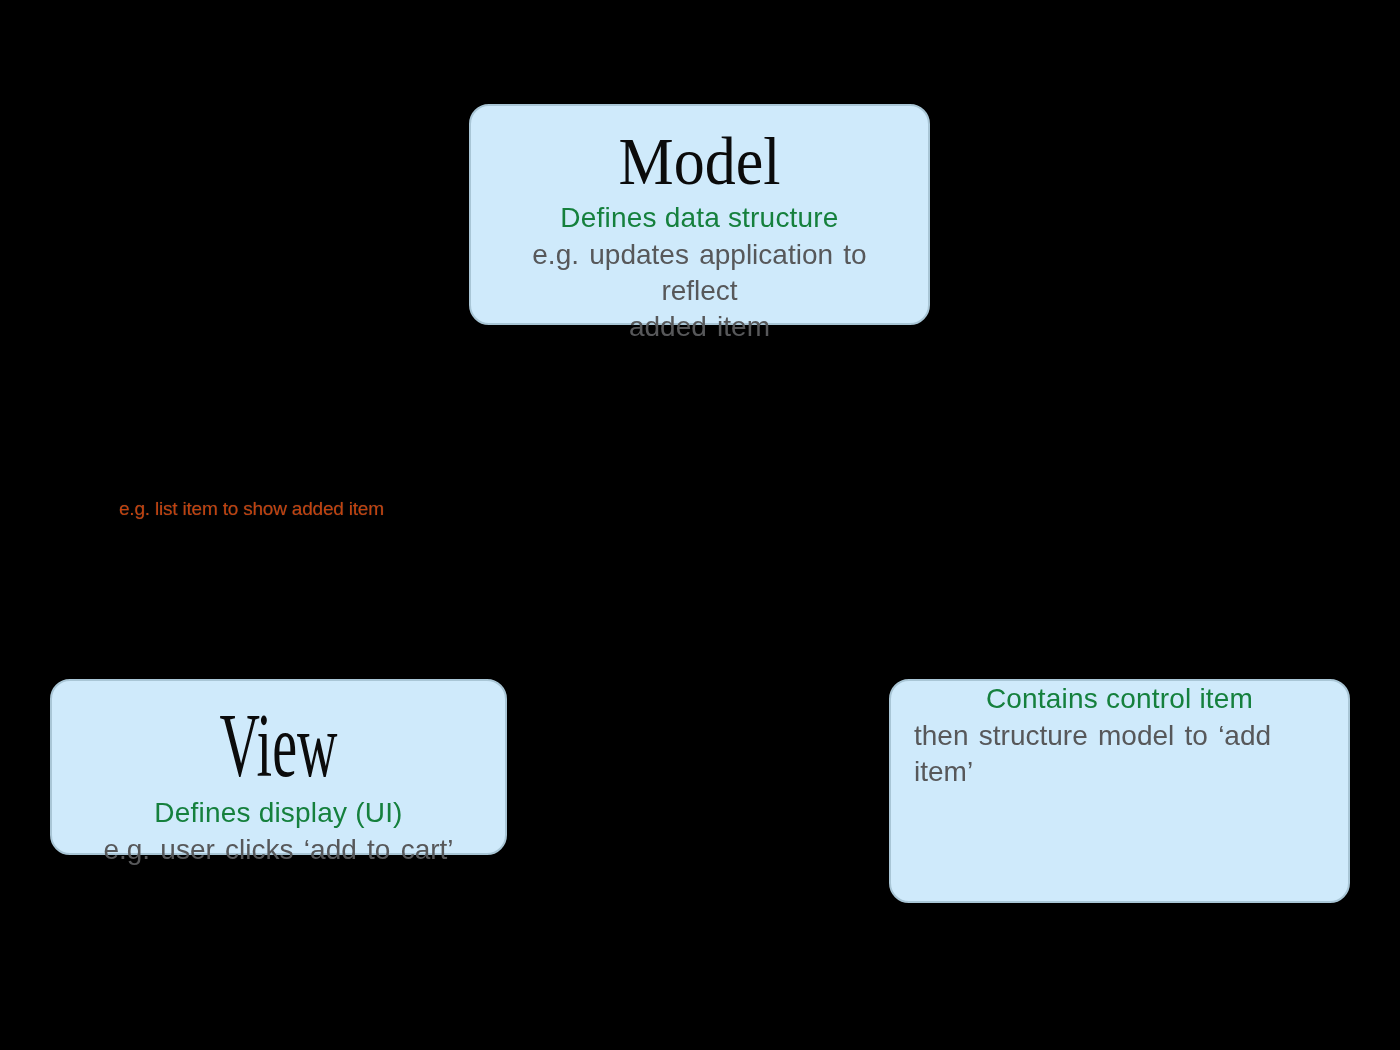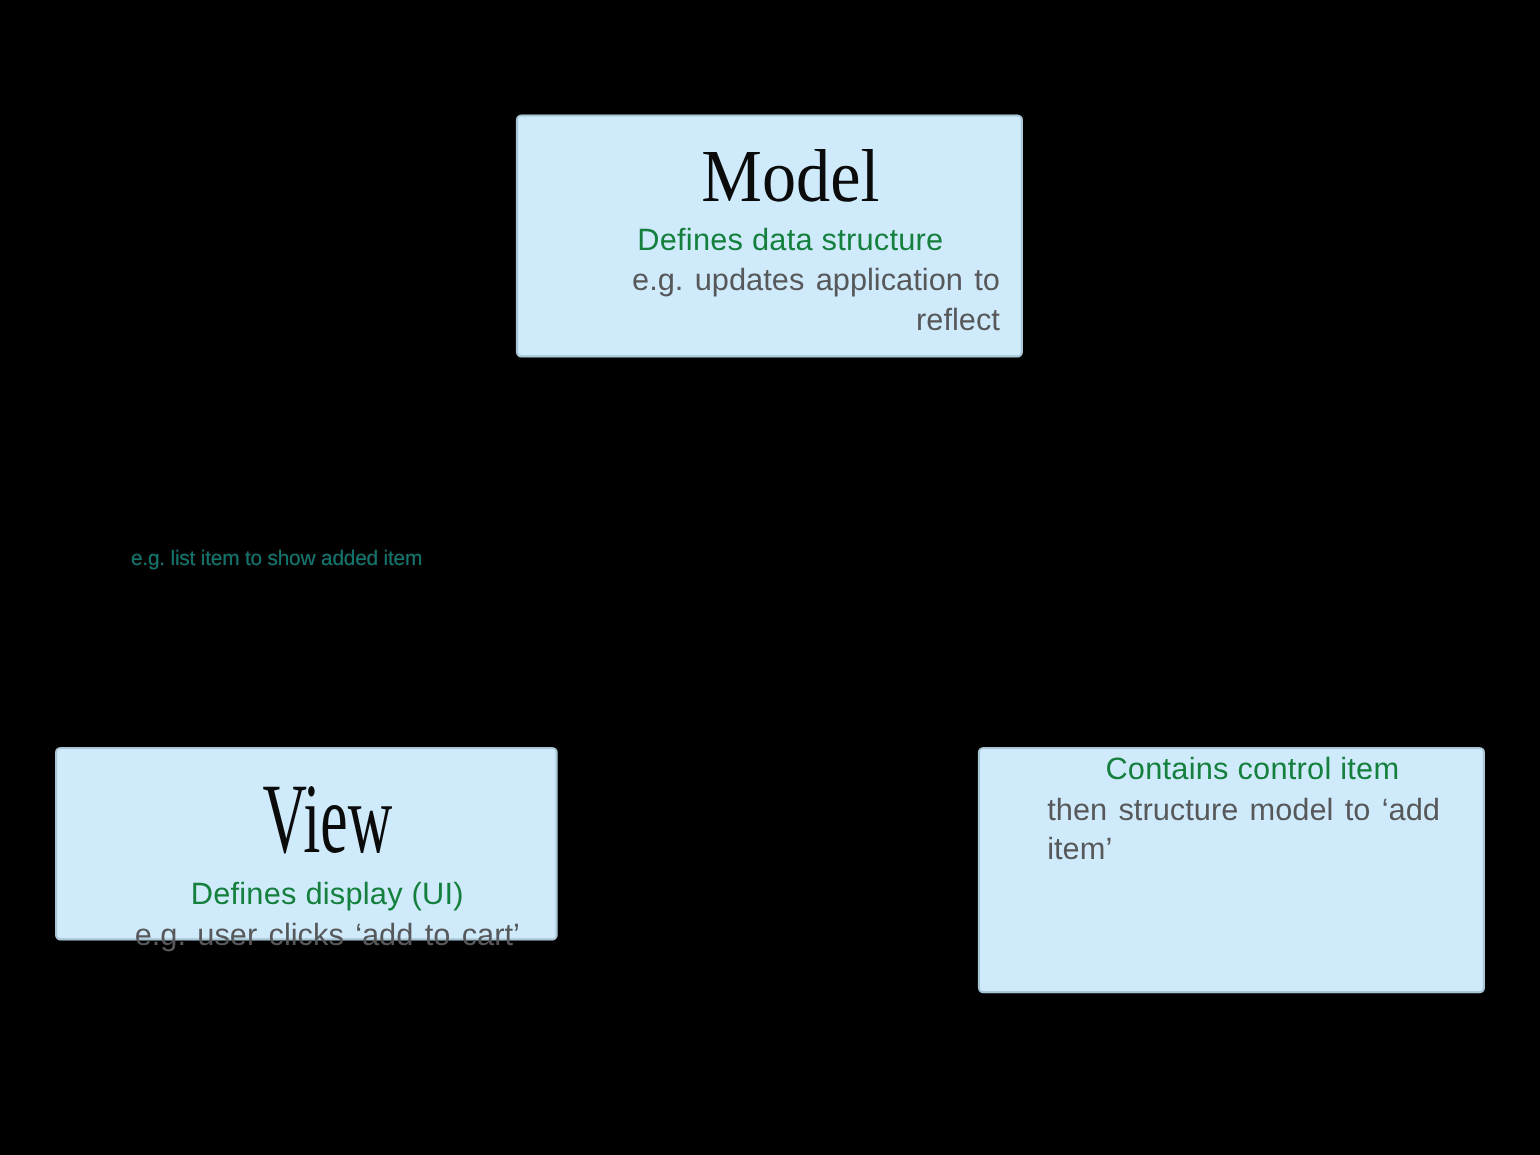--- a/index.html
+++ b/index.html
@@ -13,24 +13,23 @@
     height: 1050px;
     background: #000000;
     overflow: hidden;
     font-family: "Liberation Sans", "DejaVu Sans", sans-serif;
   }
   .node {
     position: absolute;
     box-sizing: border-box;
     background: #cfeafb;
     border: 2px solid #a9c6d6;
-    border-radius: 5px;
+    border-radius: 20px;
     color: #0b0b0b;
     text-align: center;
-    padding-left: 38px;
   }
   .node-model      { left: 469px; top: 104px; width: 461px; height: 221px; }
   .node-view       { left: 50px;  top: 679px; width: 457px; height: 176px; }
   .node-controller { left: 889px; top: 679px; width: 461px; height: 224px; }
 
   .title-box {
     display: flex;
     align-items: center;
     justify-content: center;
   }
@@ -56,48 +55,49 @@
     margin-top: 2px;
     letter-spacing: 0.2px;
   }
   .example {
     font-size: 28px;
     line-height: 36px;
     color: #57585a;
     margin-top: 3px;
     word-spacing: 2.5px;
   }
-  .node-model .example      { text-align: right; padding: 0 19px; }
+  .node-model .example      { text-align: center; padding: 0 19px; }
   .node-view .example       { text-align: center; padding: 0 6px; }
   .node-controller .example { text-align: left; padding: 0 23px; }
 
   .floating-label {
     position: absolute;
     left: 119px;
     top: 497px;
     font-size: 19px;
     line-height: 24px;
-    color: #0f766e;
+    color: #c2410c;
     text-shadow: 0 0 1px #3d3d3f;
     letter-spacing: -0.2px;
     white-space: nowrap;
   }
 </style>
 </head>
 <body>
 
 <div class="canvas">
 
   <div class="node node-model">
     <div class="title-box">
       <span class="title-inner">Model</span>
     </div>
     <div class="subtitle">Defines data structure</div>
     <div class="example">
         <div>e.g. updates application to reflect</div>
+        <div>added item</div>
       </div>
   </div>
 
   <div class="node node-view">
     <div class="title-box">
       <span class="title-inner">View</span>
     </div>
     <div class="subtitle">Defines display (UI)</div>
     <div class="example">
         <div>e.g. user clicks ‘add to cart’</div>

